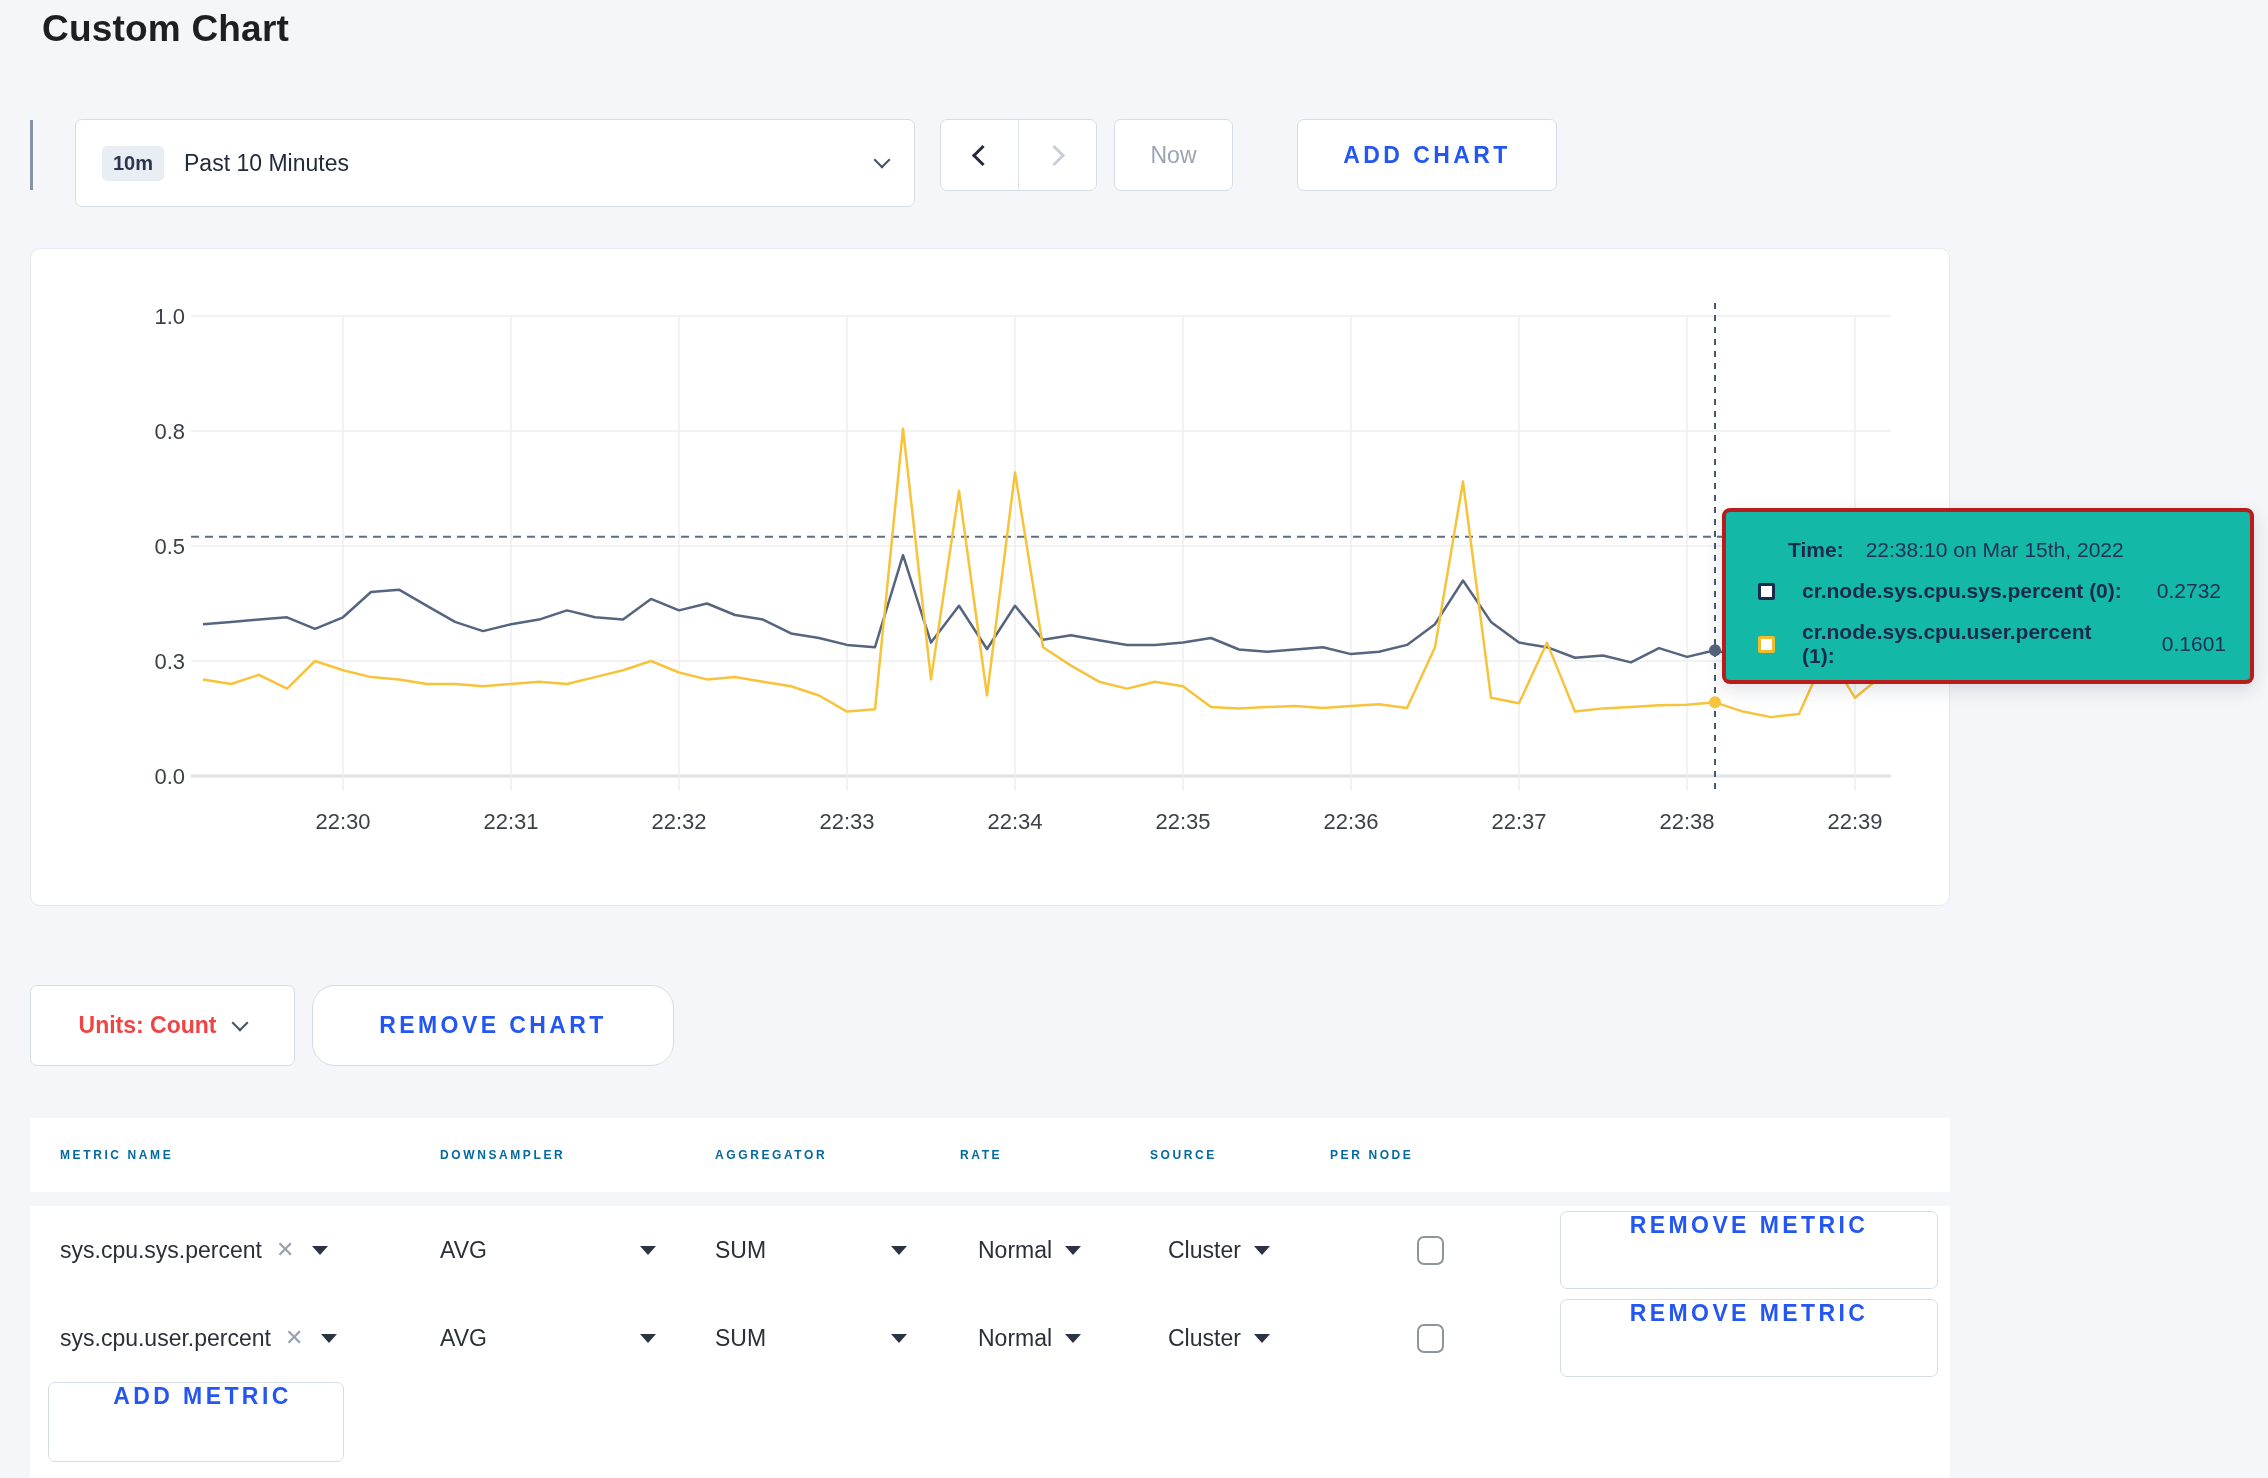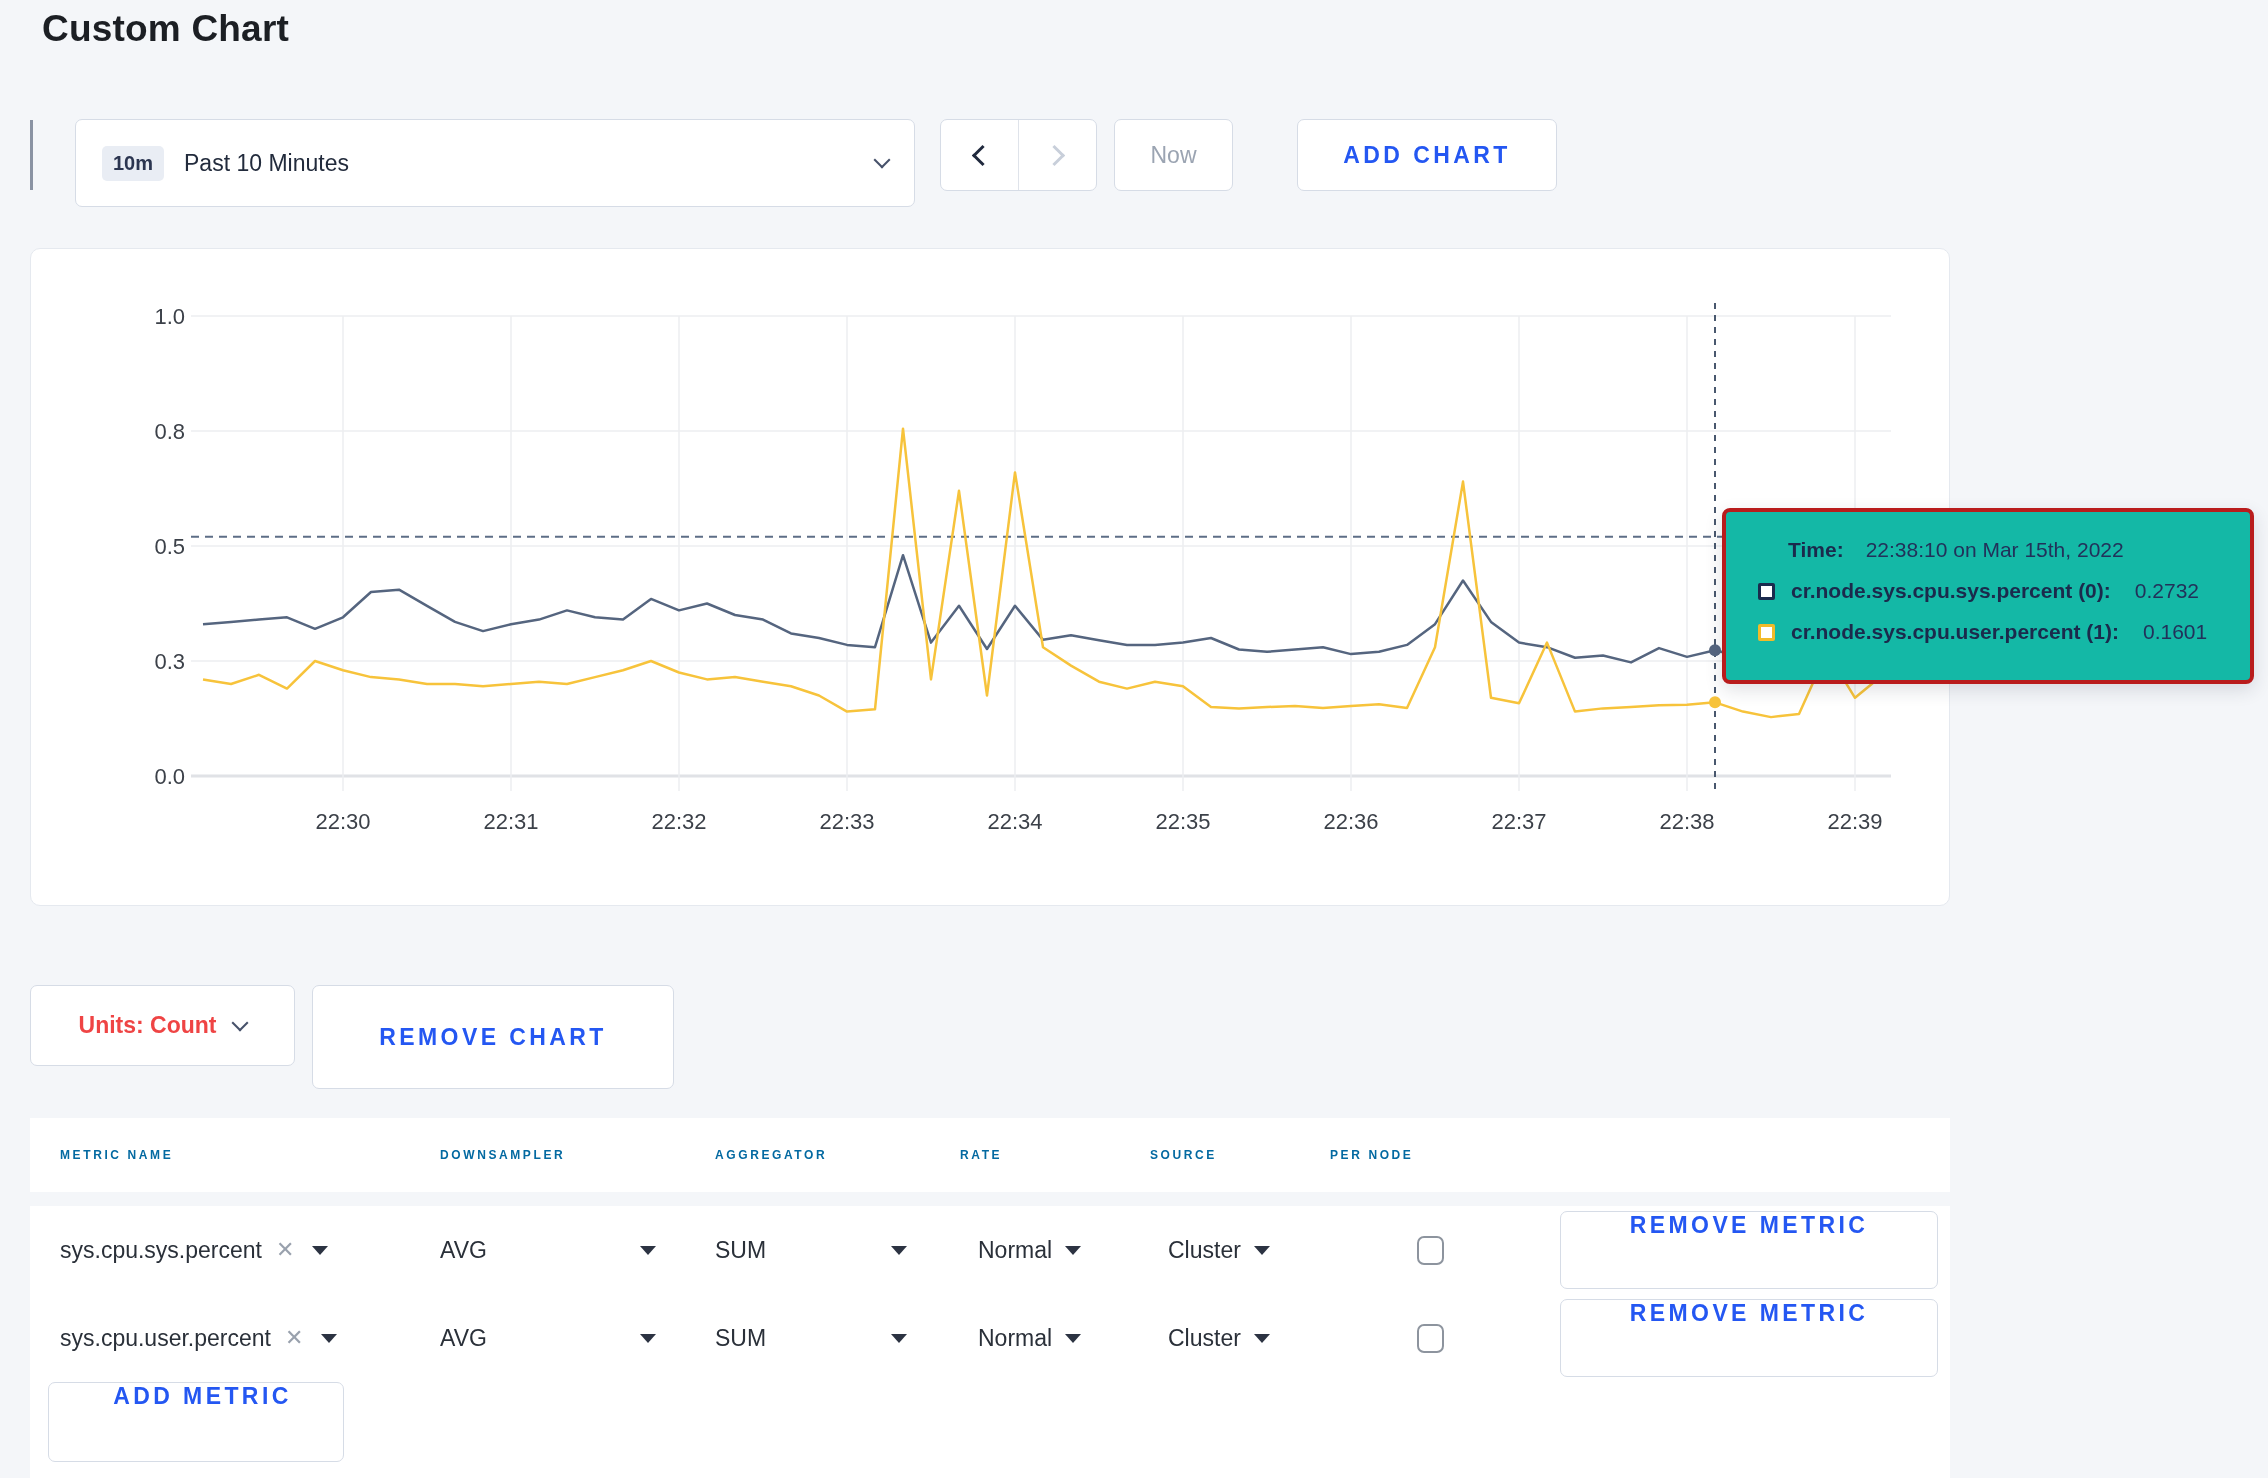--- a/index.html
+++ b/index.html
@@ -48,29 +48,29 @@
 
   
   .tooltip {
     left:1722px; top:508px; width:532px; height:176px; z-index:6;
     background:#14b8a6; border:4px solid #b91c1c; border-radius:8px;
     box-shadow:0 6px 18px rgba(35,45,65,.14);
     padding:26px 24px 22px 32px; display:flex; flex-direction:column; gap:17px;
   }
   .t-time { margin-left:30px; font-size:21px; color:#22315a; display:flex; gap:14px; align-items:baseline; }
   .t-time .t-label { font-weight:bold; color:#1b2a4c; }
-  .t-row { display:flex; align-items:center; gap:16px; font-size:21px; }
+  .t-row { display:flex; align-items:center; gap:27px; font-size:21px; }
   .swatch { width:17px; height:17px; border:3.5px solid #1b2b4d; border-radius:2px; background:#fff; flex:0 0 auto; }
   .t-name { font-weight:bold; color:#1b2a4c; }
   .t-val  { color:#22315a; margin-left:8px; }
 
   
   .units-btn { left:30px; top:985px; width:265px; height:81px; justify-content:center; gap:18px; cursor:pointer; }
   .units-label { font-size:23px; font-weight:bold; color:#ef4444; }
-  .remove-chart-btn { left:312px; top:985px; width:362px; height:104px; }
+  .remove-chart-btn { left:312px; top:985px; width:362px; height:81px;border-radius:23px; }
 
   
   .grid-cols { display:grid; grid-template-columns:380px 275px 245px 190px 180px 200px auto; align-items:center; padding-left:30px; }
   .tbl-header { left:30px; top:1118px; width:1920px; height:74px; background:#fff; }
   .tbl-header .hdr { font-size:12px; font-weight:600; letter-spacing:2.6px; color:#0369a1; }
   .tbl-body { left:30px; top:1206px; width:1920px; height:272px; background:#fff; }
   .metric-row { height:88px; }
   .cell { display:flex; align-items:center; font-size:23px; color:#2a3039; }
   .caret { width:0; height:0; border-left:8px solid transparent; border-right:8px solid transparent; border-top:9px solid #2c3342; flex:0 0 auto; }
   .x-icon { color:#99a1ad; font-size:22px; margin-left:14px; }

